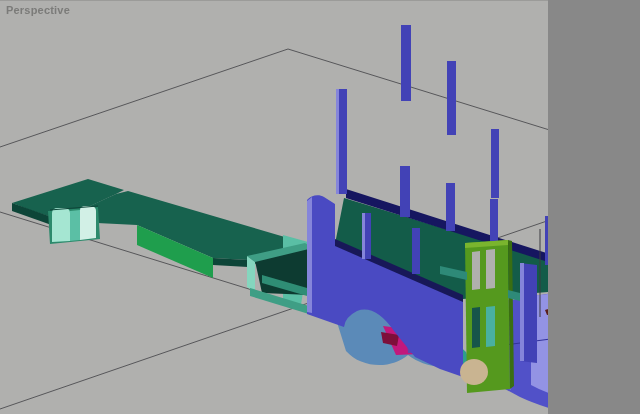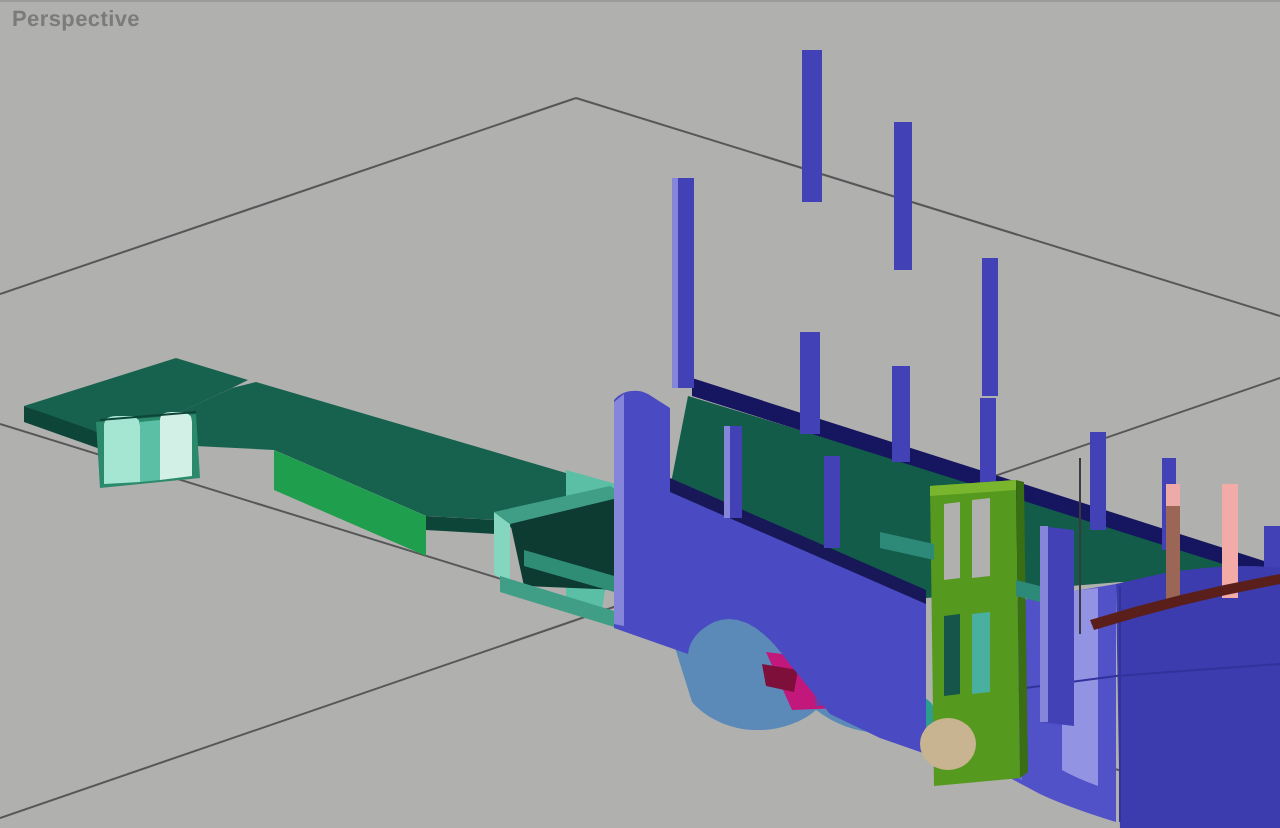--- a/index.html
+++ b/index.html
@@ -1,17 +1,17 @@
 <!DOCTYPE html>
 <html><head>
 <meta charset="utf-8">
 <style>
   html,body{margin:0;padding:0;background:#888;}
   .viewport{
-    position:relative;width:640px;height:414px;overflow:hidden;
+    position:relative;width:548px;height:414px;overflow:hidden;
     font-family:"Liberation Sans", sans-serif;
     border-top:1px solid #9b9b99;
     box-sizing:border-box;
   }
   .viewport svg{position:absolute;left:0;top:0;}
   .vp-label{
     position:absolute;left:6px;top:3px;
     font-size:11px;font-weight:bold;letter-spacing:0.2px;
     user-select:none;
   }

